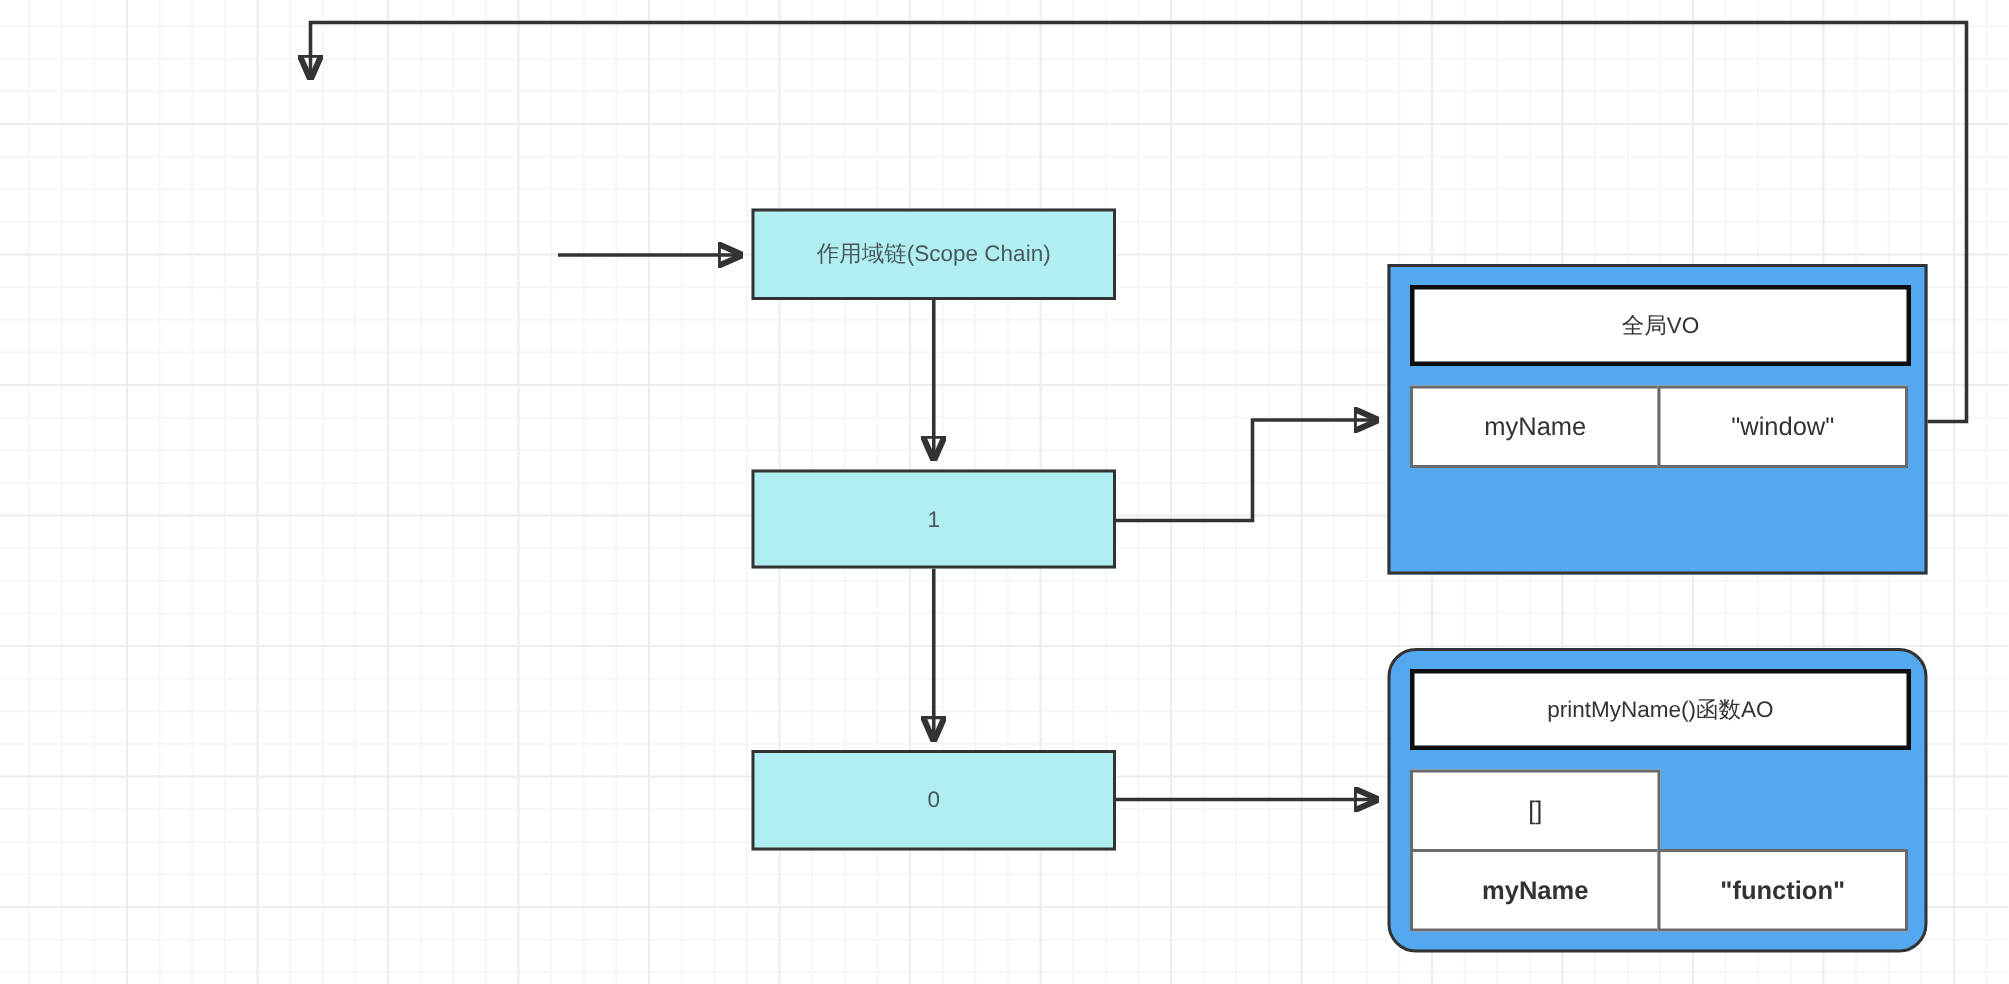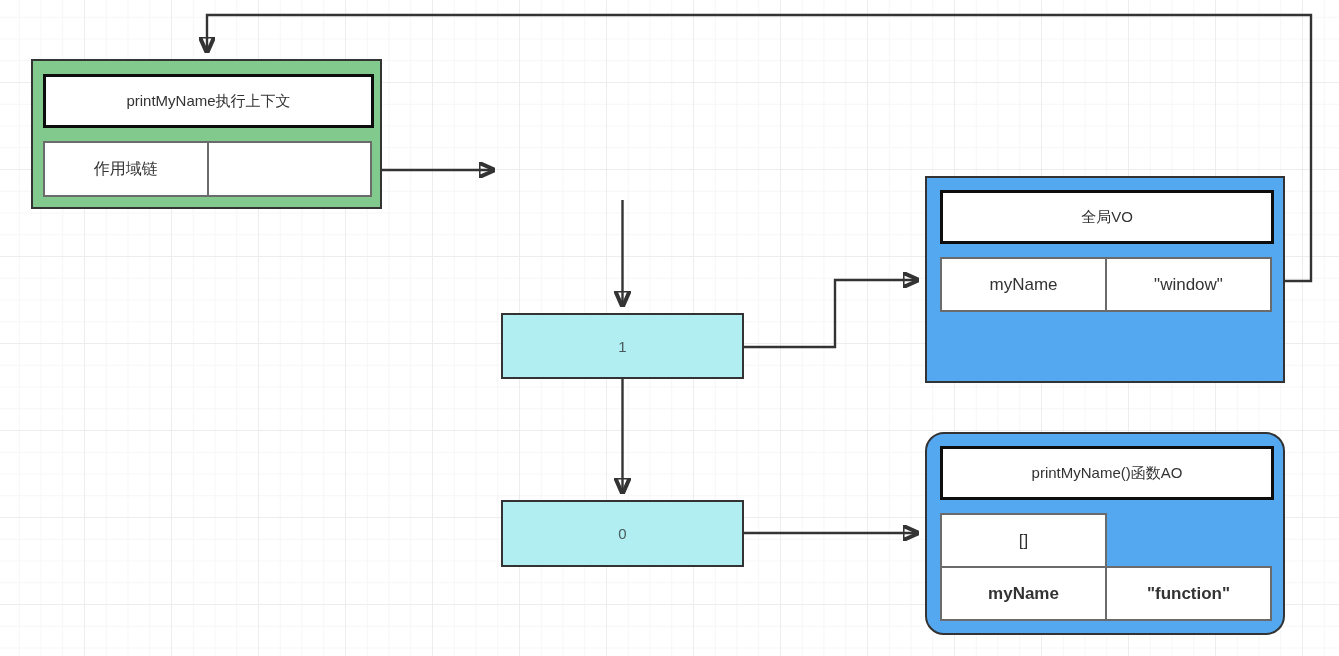--- a/index.html
+++ b/index.html
@@ -123,28 +123,22 @@
 
     <path d="M 622.5 379 L 622.5 493" marker-end="url(#ah)"></path>
 
     <path d="M 744 347 L 835 347 L 835 280 L 918 280" marker-end="url(#ah)"></path>
 
     <path d="M 744 533 L 918 533" marker-end="url(#ah)"></path>
 
     <path d="M 1285 281 L 1311 281 L 1311 15 L 207 15 L 207 52" marker-end="url(#ah)"></path>
   </svg>
 
-  <div class="node ec-box">
-    <div class="ec-title">printMyName执行上下文</div>
-    <div class="ec-table">
-      <div class="ec-cell left">作用域链</div>
-      <div class="ec-cell right"></div>
-    </div>
-  </div>
 
+  <div class="node cyan scope-chain">作用域链(Scope Chain)</div>
 
   <div class="node cyan lvl-1">1</div>
 
   <div class="node cyan lvl-0">0</div>
 
   <div class="node obj-box vo-box">
     <div class="obj-title">全局VO</div>
     <div class="obj-table">
       <div class="obj-row">
         <div class="obj-cell">myName</div>

